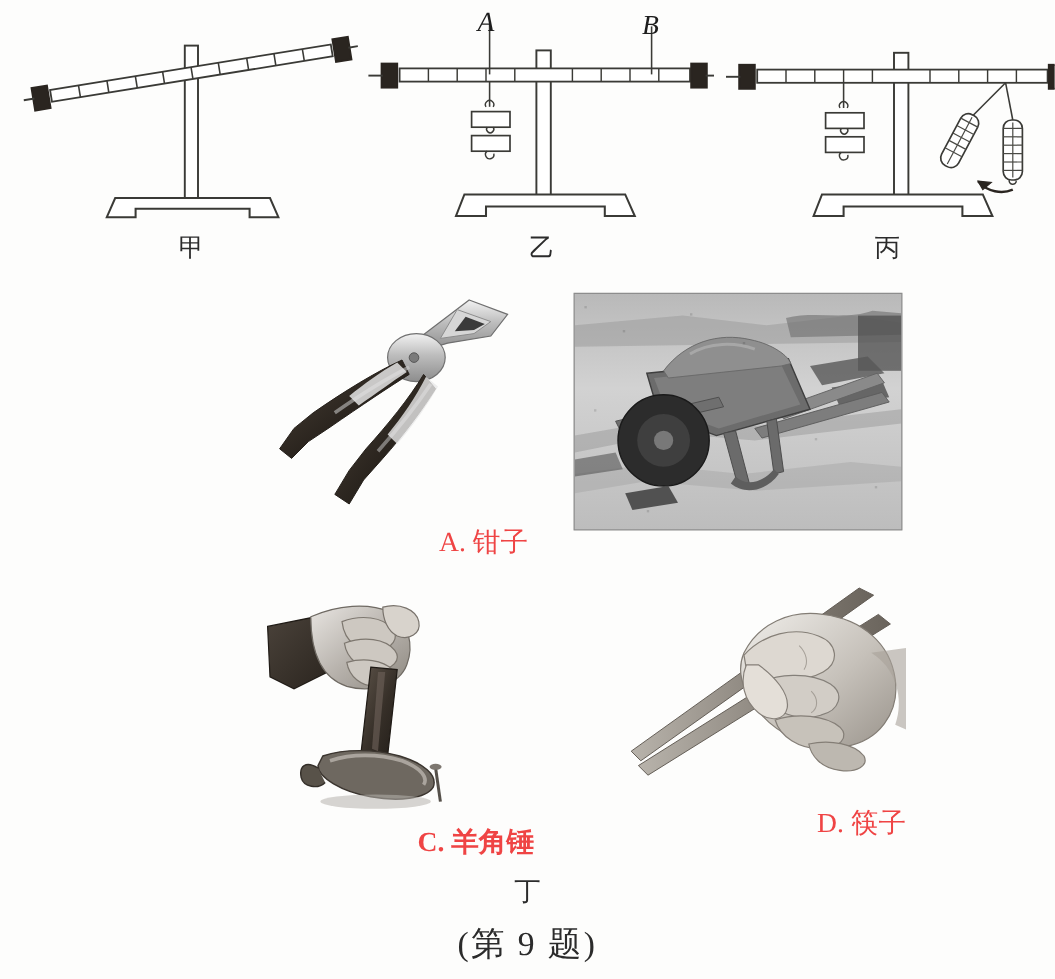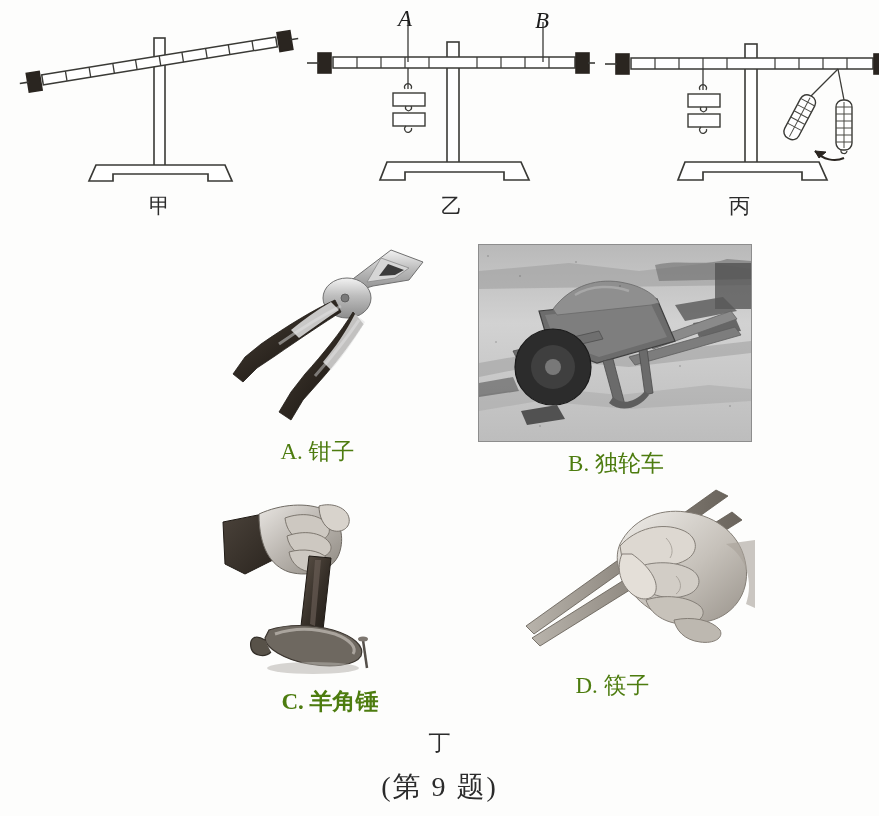--- a/index.html
+++ b/index.html
@@ -34,24 +34,24 @@
     color: #2b2b2b;
     letter-spacing: 1px;
   }
 
   
   .option { position: absolute; }
   .option-figure { position: relative; }
   .option-label {
     position: absolute;
     width: 100%;
-    text-align: center;
+    text-align: right;
     font-family: "Liberation Serif", serif;
     font-size: 23px;
-    color: #4d7c0f;
+    color: #ef4444;
     white-space: nowrap;
   }
   .photo-frame {
     position: absolute;
     border: 1px solid #8d8d8d;
     background: #cfcfcf;
     overflow: hidden;
   }
   .photo-frame svg { display: block; }
 
@@ -307,21 +307,20 @@
             <rect x="40" y="30" width="2" height="2"></rect>
           <rect x="96" y="16" width="2" height="2"></rect>
             <rect x="140" y="40" width="2" height="2"></rect>
           <rect x="200" y="120" width="2" height="2"></rect>
             <rect x="60" y="180" width="2" height="2"></rect>
           <rect x="250" y="160" width="2" height="2"></rect>
             <rect x="16" y="96" width="2" height="2"></rect>
         </g>
       </svg>
     </div>
-    <div class="option-label" style="top:208px;">B. 独轮车</div>
   </div>
 
   <div class="option" style="left:215px; top:500px; width:230px; height:215px;font-weight:bold;">
     <div class="option-figure" style="width:230px; height:180px;">
       <svg width="230" height="180" viewBox="0 0 230 180">
         <defs>
           <linearGradient id="skinC" x1="0" y1="0" x2="1" y2="1">
             <stop offset="0%" stop-color="#e8e5e1"></stop>
             <stop offset="50%" stop-color="#b9b4ae"></stop>
             <stop offset="100%" stop-color="#8d8880"></stop>

